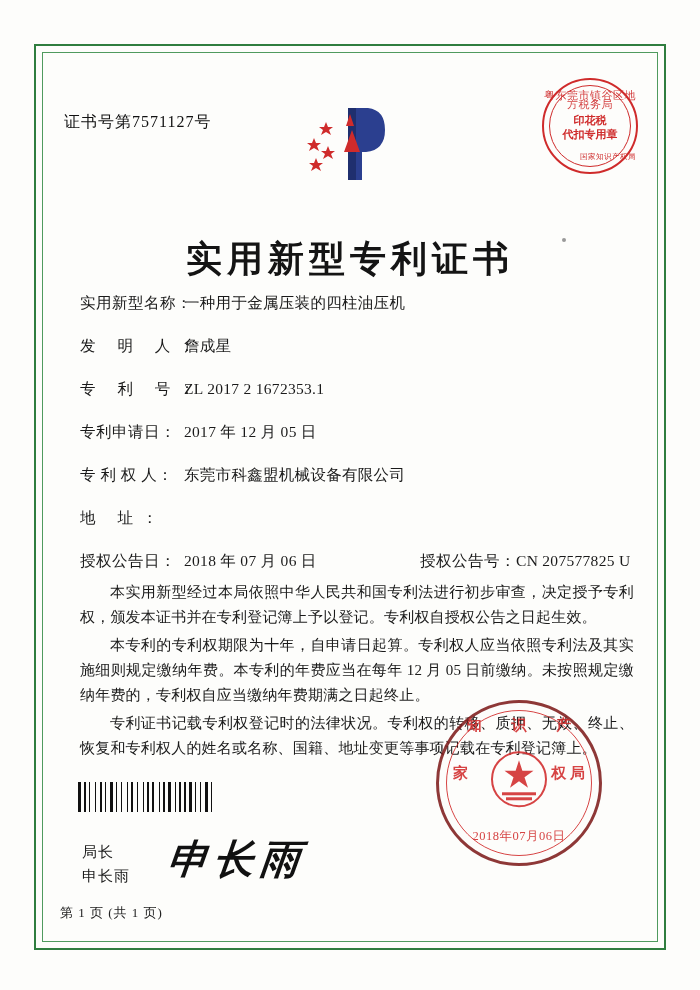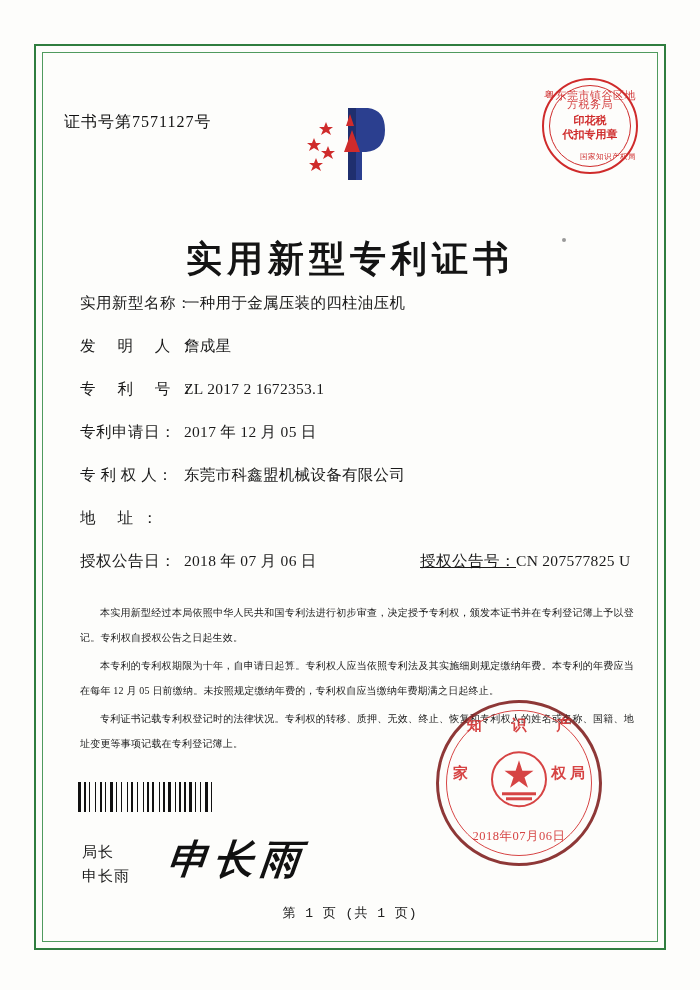--- a/index.html
+++ b/index.html
@@ -177,34 +177,32 @@
     display: flex;
     width: 340px;
     flex: 0 0 340px;
   }
   .row-split .right {
     display: flex;
   }
   .row-split .right .field-label {
     width: 96px;
     flex: 0 0 96px;
-    text-decoration: underline;
   }
 
   
   .paras {
     position: absolute;
     left: 20px;
     right: 6px;
     top: 510px;
-    font-size: 10px;
+    font-size: 15px;
     line-height: 25px;
     text-align: justify;
     letter-spacing: 0.2px;
-    margin-top: 20px;
   }
   .paras p {
     margin: 0 0 3px 0;
     text-indent: 2em;
   }
 
   
   .barcode {
     position: absolute;
     left: 18px;
@@ -305,25 +303,24 @@
     text-align: center;
     font-size: 12.5px;
     letter-spacing: .5px;
   }
 
   
   .footer {
     position: absolute;
     left: 0; right: 0;
     bottom: 8px;
-    text-align: center;
+    text-align: left;
     font-size: 13px;
     letter-spacing: 1px;
     color: #222;
-    font-family: Liberation Mono, monospace;
   }
 </style>
 </head>
 <body>
 
 <div class="page">
 
   <div class="border-outer"></div>
   <div class="border-inner"></div>
 

